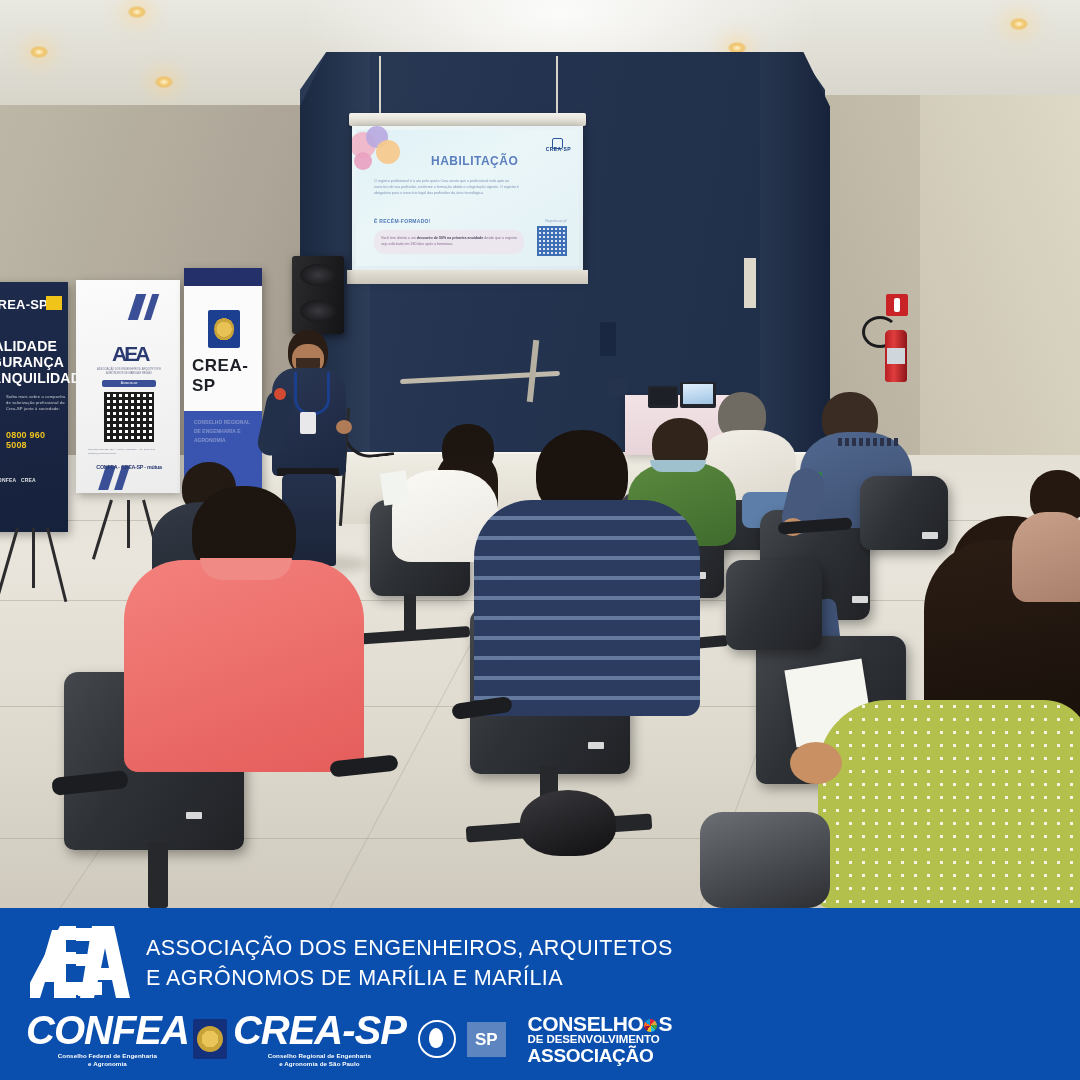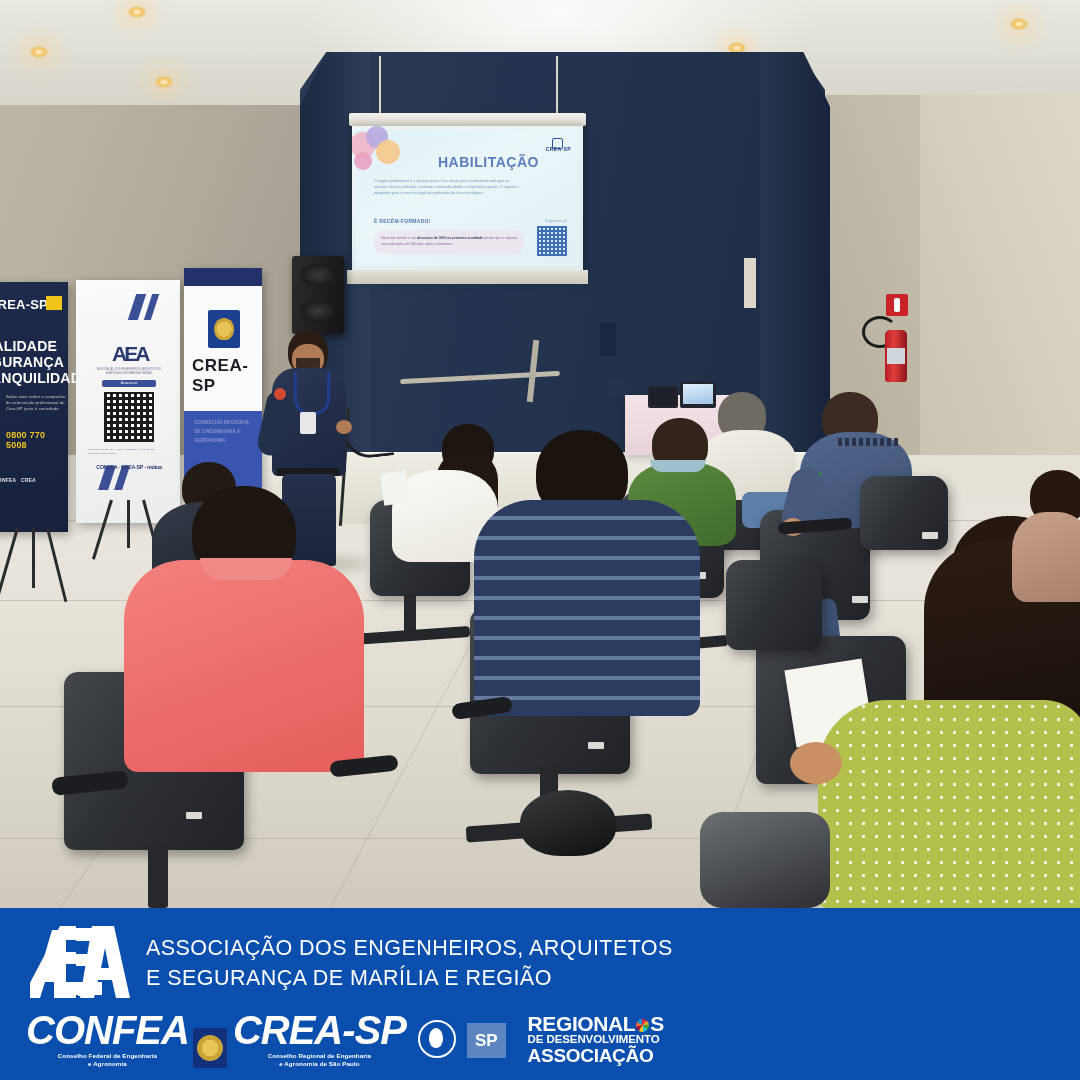--- a/index.html
+++ b/index.html
@@ -50,21 +50,21 @@
     background:linear-gradient(180deg,#f4f2ec,#d8d4c9);border-radius:2px;
     box-shadow:0 2px 4px rgba(0,0,0,.35);}
   .screen{position:absolute;left:352px;top:126px;width:231px;height:150px;
     background:linear-gradient(160deg,#eef6f7 0%,#e6f1f4 50%,#dfeaef 100%);
     box-shadow:0 3px 10px rgba(0,0,0,.4);overflow:hidden;}
   .screen-bottom{position:absolute;left:347px;top:270px;width:241px;height:14px;
     background:linear-gradient(180deg,#e6e2d8,#cbc6b9);}
   .sl-bg{position:absolute;left:4px;top:4px;width:223px;height:136px;
     background:linear-gradient(150deg,#dff1f6 0%,#eaf6f8 40%,#e3f0f4 100%);}
   .blob{position:absolute;border-radius:50%;opacity:.92;}
-  .sl-title{position:absolute;left:48px;top:24px;font-size:14px;letter-spacing:.5px;
+  .sl-title{position:absolute;left:41px;top:24px;font-size:12px;letter-spacing:.5px;
     color:#5b7fbe;font-weight:600;padding-left:34px;}
   .sl-crea{position:absolute;right:8px;top:16px;font-size:5px;color:#1d3f86;font-weight:700;letter-spacing:.4px;}
   .sl-crea-mark{position:absolute;right:16px;top:8px;width:9px;height:9px;border:1px solid #2b55a0;border-radius:2px;}
   .sl-body{position:absolute;left:18px;top:48px;width:150px;font-size:3.6px;line-height:6.2px;
     color:#7f94b5;}
   .sl-sub{position:absolute;left:18px;top:88px;font-size:5px;color:#4f7ab8;font-weight:700;letter-spacing:.3px;}
   .sl-box{position:absolute;left:18px;top:100px;width:150px;height:24px;border-radius:10px;
     background:rgba(238,226,236,.75);}
   .sl-boxtext{position:absolute;left:7px;top:5px;width:138px;font-size:3.6px;line-height:6px;color:#86708c;}
   .sl-boxtext b{color:#4a4560;}
@@ -142,21 +142,21 @@
   .diagbar{position:absolute;background:#3b4f96;transform:skewX(-18deg);}
 
   
   #footer{position:absolute;left:0;top:908px;width:1080px;height:172px;background:#0b4fae;}
   .aea-mark{position:absolute;left:30px;top:16px;width:112px;height:76px;}
   .aea-mark svg{display:block;}
   .assoc-name{position:absolute;left:146px;top:25px;color:#fff;font-size:21.5px;
     letter-spacing:.45px;line-height:30px;font-weight:500;white-space:pre-line;}
 
   .logorow{position:absolute;left:26px;top:100px;height:62px;display:flex;align-items:center;gap:0;}
-  .lg{display:flex;align-items:flex-end;}
+  .lg{display:flex;align-items:center;}
   .wordmark{color:#fff;font-weight:800;font-style:italic;letter-spacing:-1px;line-height:1;}
   .wm-sub{color:#fff;font-size:6.2px;line-height:8px;font-weight:700;text-align:center;letter-spacing:.1px;}
   .confea-seal{width:34px;height:40px;background:#12307c;border-radius:2px;position:relative;margin:0 4px;}
   .confea-seal:after{content:"";position:absolute;left:50%;top:50%;width:26px;height:26px;
     transform:translate(-50%,-50%);border-radius:50%;
     background:radial-gradient(circle,#e9c55a 0 45%,#c8a337 46% 72%,#12307c 73%);}
   .mutua-badge{width:34px;height:34px;border-radius:50%;background:#0b4fae;border:2px solid #fff;
     position:relative;margin-right:5px;}
   .mutua-badge:after{content:"";position:absolute;left:9px;top:6px;width:14px;height:20px;
     border-radius:50% 50% 45% 45%;background:#fff;}
@@ -248,31 +248,31 @@
     <div class="mic-stand"></div>
 
     <div class="banner bn-dark" style="left:-34px;top:282px;width:102px;height:250px;">
       <div class="bn-txt" style="left:22px;top:16px;font-size:13px;">CREA-SP</div>
       <div class="bn-rule" style="left:80px;top:14px;width:16px;height:14px;"></div>
       <div class="bn-txt" style="left:6px;top:56px;font-size:14px;white-space:pre-line;line-height:16px;">QUALIDADE
 SEGURANÇA
 TRANQUILIDADE</div>
       <div class="bn-txt" style="left:40px;top:112px;font-size:4px;line-height:6px;opacity:.75;font-weight:400;">
            Saiba mais sobre a campanha de valorização profissional do Crea-SP junto à sociedade.</div>
-      <div class="bn-txt" style="left:40px;top:148px;font-size:9px;color:#efc320;">0800 770 5008</div>
+      <div class="bn-txt" style="left:40px;top:148px;font-size:9px;color:#efc320;">0800 960 5008</div>
       <div class="bn-txt" style="left:28px;top:196px;font-size:5px;opacity:.85;">CONFEA &nbsp; CREA</div>
 
     </div>
     <div class="tripod" style="left:16px;top:528px;">
       <i style="left:0;top:0;height:76px;transform:rotate(16deg);"></i>
       <i style="left:30px;top:0;height:76px;transform:rotate(-14deg);"></i>
       <i style="left:16px;top:0;height:60px;"></i>
     </div>
 
-    <div class="banner bn-white" style="left:76px;top:280px;width:104px;height:243px;">
+    <div class="banner bn-white" style="left:76px;top:280px;width:104px;height:213px;">
       <div class="diagbar" style="left:56px;top:14px;width:10px;height:26px;"></div>
       <div class="diagbar" style="left:72px;top:14px;width:7px;height:26px;"></div>
       <div class="diagbar" style="left:26px;top:186px;width:10px;height:24px;"></div>
       <div class="diagbar" style="left:42px;top:186px;width:8px;height:24px;"></div>
       <div style="position:absolute;left:36px;top:62px;width:34px;height:24px;color:#2b3b72;font-weight:800;font-size:21px;letter-spacing:-3px;">AEA</div>
       <div style="position:absolute;left:18px;top:88px;width:70px;font-size:2.6px;line-height:4px;color:#6d7590;text-align:center;">ASSOCIAÇÃO DOS ENGENHEIROS, ARQUITETOS E AGRÔNOMOS DE MARÍLIA E REGIÃO</div>
       <div style="position:absolute;left:26px;top:100px;width:54px;height:7px;background:#3b4f96;color:#fff;font-size:3.4px;text-align:center;line-height:7px;border-radius:2px;">Associe-se</div>
       <div class="aea-qr" style="left:28px;top:112px;width:50px;height:50px;"></div>
       <div style="position:absolute;left:12px;top:168px;width:82px;font-size:2.4px;line-height:4.4px;color:#7a8098;">
            Rua das Palmeiras, 123 — Centro, Marília/SP &nbsp; (14) 3433-0000 &nbsp; contato@aeamarilia.org.br</div>
@@ -397,21 +397,21 @@
           <path d="M62 2 L84 2 L100 74 L86 74 L82 56 L68 56 L64 74 L50 74 Z M71 44 L79 44 L75 24 Z"></path>
           <rect x="46" y="4" width="26" height="13"></rect>
           <rect x="46" y="30" width="20" height="12"></rect>
           <rect x="46" y="58" width="26" height="13"></rect>
           <rect x="48" y="62" width="9" height="10"></rect>
         </g>
       </svg>
     </div>
 
     <div class="assoc-name">ASSOCIAÇÃO DOS ENGENHEIROS, ARQUITETOS
-E SEGURANÇA DE MARÍLIA E REGIÃO</div>
+E AGRÔNOMOS DE MARÍLIA E MARÍLIA</div>
 
     <div class="logorow">
 
       <div class="lg">
         <div>
           <div class="wordmark" style="font-size:40px;">CONFEA</div>
           <div class="wm-sub" style="white-space:pre-line;margin-top:2px;">Conselho Federal de Engenharia
 e Agronomia</div>
         </div>
         <div class="confea-seal"></div>
@@ -425,21 +425,21 @@
         </div>
       </div>
 
       <div class="lg" style="margin-left:12px;">
         <div class="mutua-badge"></div>
         <div class="sp-chip">SP</div>
       </div>
 
       <div class="ods">
         <div class="l1">
-          <span>REGIONAL</span><span class="ods-ring"></span><span>S</span>
+          <span>CONSELHO</span><span class="ods-ring"></span><span>S</span>
         </div>
         <div class="l2">DE DESENVOLVIMENTO</div>
         <div class="l3">ASSOCIAÇÃO</div>
       </div>
 
     </div>
   </div>
 </div>
 
 </body></html>

